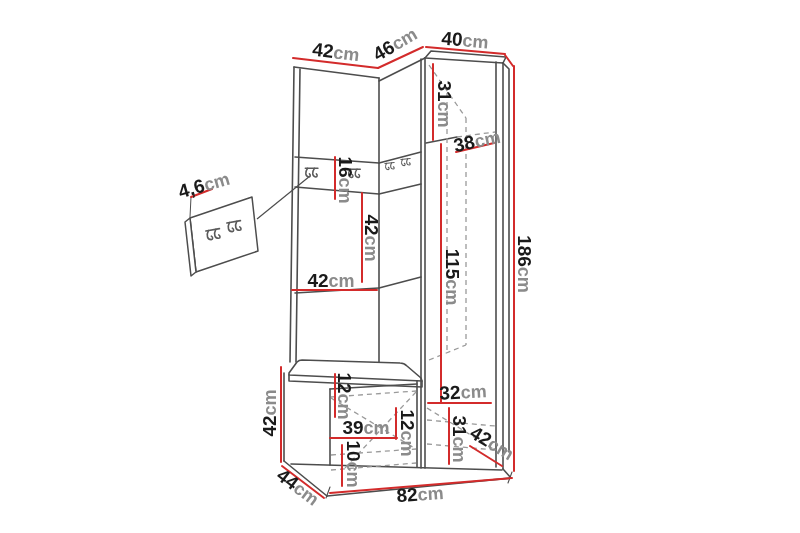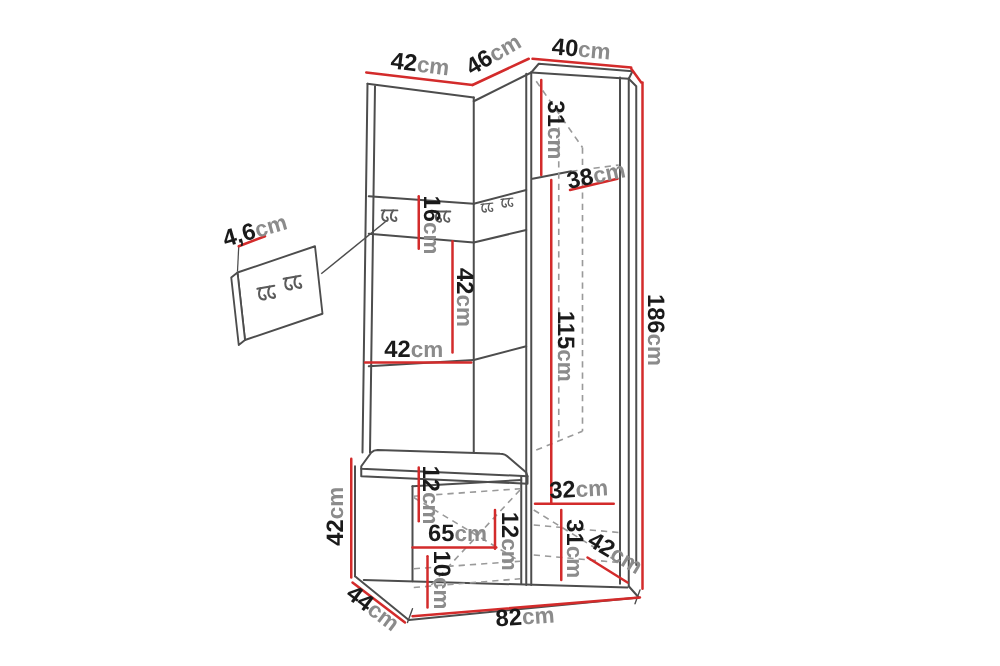--- a/index.html
+++ b/index.html
@@ -144,21 +144,21 @@
   <div class="dim" style="left:444px;top:104px;--r:90deg"><span class="n">31</span><span class="u">cm</span></div>
   <div class="dim" style="left:477px;top:141px;--r:-12deg"><span class="n">38</span><span class="u">cm</span></div>
   <div class="dim" style="left:345px;top:180px;--r:90deg"><span class="n">16</span><span class="u">cm</span></div>
   <div class="dim" style="left:371px;top:238px;--r:90deg"><span class="n">42</span><span class="u">cm</span></div>
   <div class="dim" style="left:331px;top:280px"><span class="n">42</span><span class="u">cm</span></div>
   <div class="dim" style="left:452px;top:277px;--r:90deg"><span class="n">115</span><span class="u">cm</span></div>
   <div class="dim" style="left:524px;top:264px;--r:90deg"><span class="n">186</span><span class="u">cm</span></div>
   <div class="dim" style="left:204px;top:185px;--r:-16deg"><span class="n">4,6</span><span class="u">cm</span></div>
   <div class="dim" style="left:269px;top:413px;--r:-90deg"><span class="n">42</span><span class="u">cm</span></div>
   <div class="dim" style="left:344px;top:396px;--r:90deg"><span class="n">12</span><span class="u">cm</span></div>
-  <div class="dim" style="left:366px;top:427px"><span class="n">65</span><span class="u">cm</span></div>
+  <div class="dim" style="left:366px;top:427px"><span class="n">39</span><span class="u">cm</span></div>
   <div class="dim" style="left:407px;top:433px;--r:90deg"><span class="n">12</span><span class="u">cm</span></div>
   <div class="dim" style="left:353px;top:464px;--r:90deg"><span class="n">10</span><span class="u">cm</span></div>
   <div class="dim" style="left:463px;top:392px;--r:-3deg"><span class="n">32</span><span class="u">cm</span></div>
   <div class="dim" style="left:459px;top:439px;--r:90deg"><span class="n">31</span><span class="u">cm</span></div>
   <div class="dim" style="left:492px;top:443px;--r:31deg"><span class="n">42</span><span class="u">cm</span></div>
   <div class="dim" style="left:298px;top:487px;--r:37deg"><span class="n">44</span><span class="u">cm</span></div>
   <div class="dim" style="left:420px;top:494px;--r:-4deg"><span class="n">82</span><span class="u">cm</span></div>
 
 </div>
 

